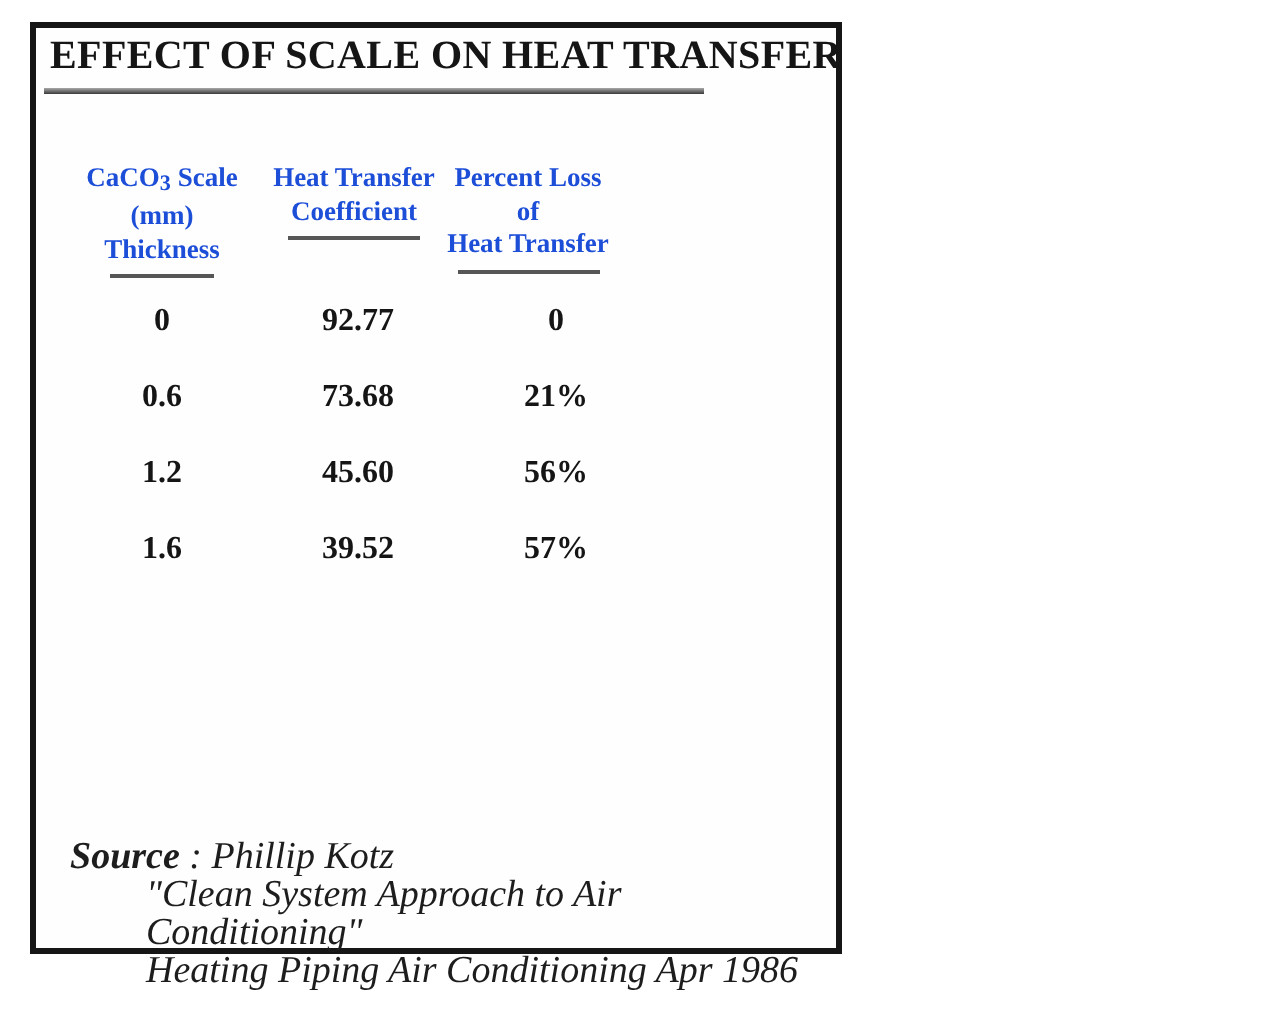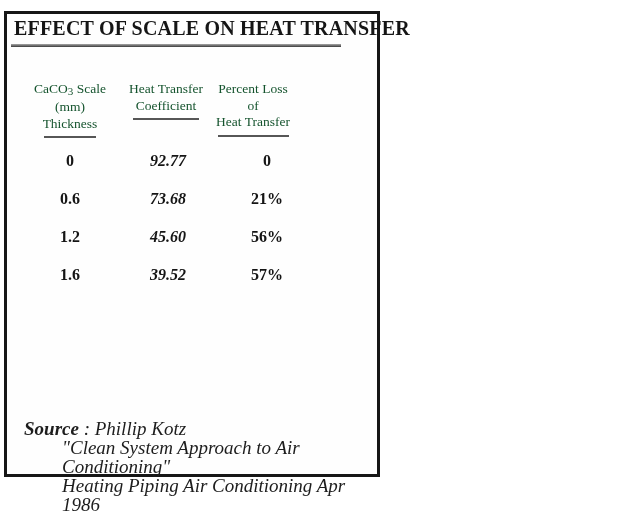--- a/index.html
+++ b/index.html
@@ -4,53 +4,53 @@
 <style>
   * { margin:0; padding:0; box-sizing:border-box; }
   body { background:#ffffff; }
   .canvas {
     position:relative; width:640px; height:512px;
     background:#ffffff; overflow:hidden;
     font-family:"Liberation Serif", "DejaVu Serif", serif;
     color:#1b1b1b;
   }
   .doc-box {
-    position:absolute; left:4px; top:11px;
-    width:376px; height:466px;
+    position:absolute; left:15px; top:11px;
+    width:406px; height:466px;
     border:3px solid #161616; background:#fefefe;
   }
   .title {
     margin:4px 0 0 7px;
     font-size:20px; font-weight:bold; line-height:1.05;
     letter-spacing:0.2px; white-space:nowrap; color:#151515;
   }
   .title-rule {
     margin:5px 0 0 4px; width:330px; height:3px;
     background:linear-gradient(to bottom, #a8a8a8, #3a3a3a);
   }
   .thead { position:relative; margin-top:34px; height:58px; }
   .hcol {
     position:absolute; top:0; text-align:center;
-    font-weight:normal; font-size:13.5px; line-height:16.5px; color:#14532d;
+    font-weight:bold; font-size:13.5px; line-height:16.5px; color:#1d4ed8;
   }
   .hc1 { left:9px;   width:108px; }
   .hc2 { left:101px; width:116px; }
   .hc3 { left:184px; width:124px; }
   .hrule { height:2px; background:#565656; margin:4px auto 0; }
   .hr1 { width:52px; } .hr2 { width:66px; } .hr3 { width:71px; }
   sub { font-size:0.82em; vertical-align:-0.18em; }
   sup { font-size:0.82em; vertical-align:0.38em; }
   .tbody { margin-top:12px; }
   .trow { position:relative; height:38px; }
   .cell {
     position:absolute; top:0; text-align:center;
     font-size:16px; font-weight:bold; line-height:20px; color:#151515;
   }
   .c1 { left:8px;   width:110px; }
-  .c2 { left:106px; width:110px;font-style:italic; }
+  .c2 { left:106px; width:110px; }
   .c3 { left:204px; width:112px; }
   .source {
     position:absolute; left:17px; top:405px;
     font-style:italic; font-size:19px; line-height:19px; color:#1d1d1d;
   }
   .src-label { font-weight:bold; }
   .src-indent { margin-left:38px; }
 </style>
 </head>
 <body>

